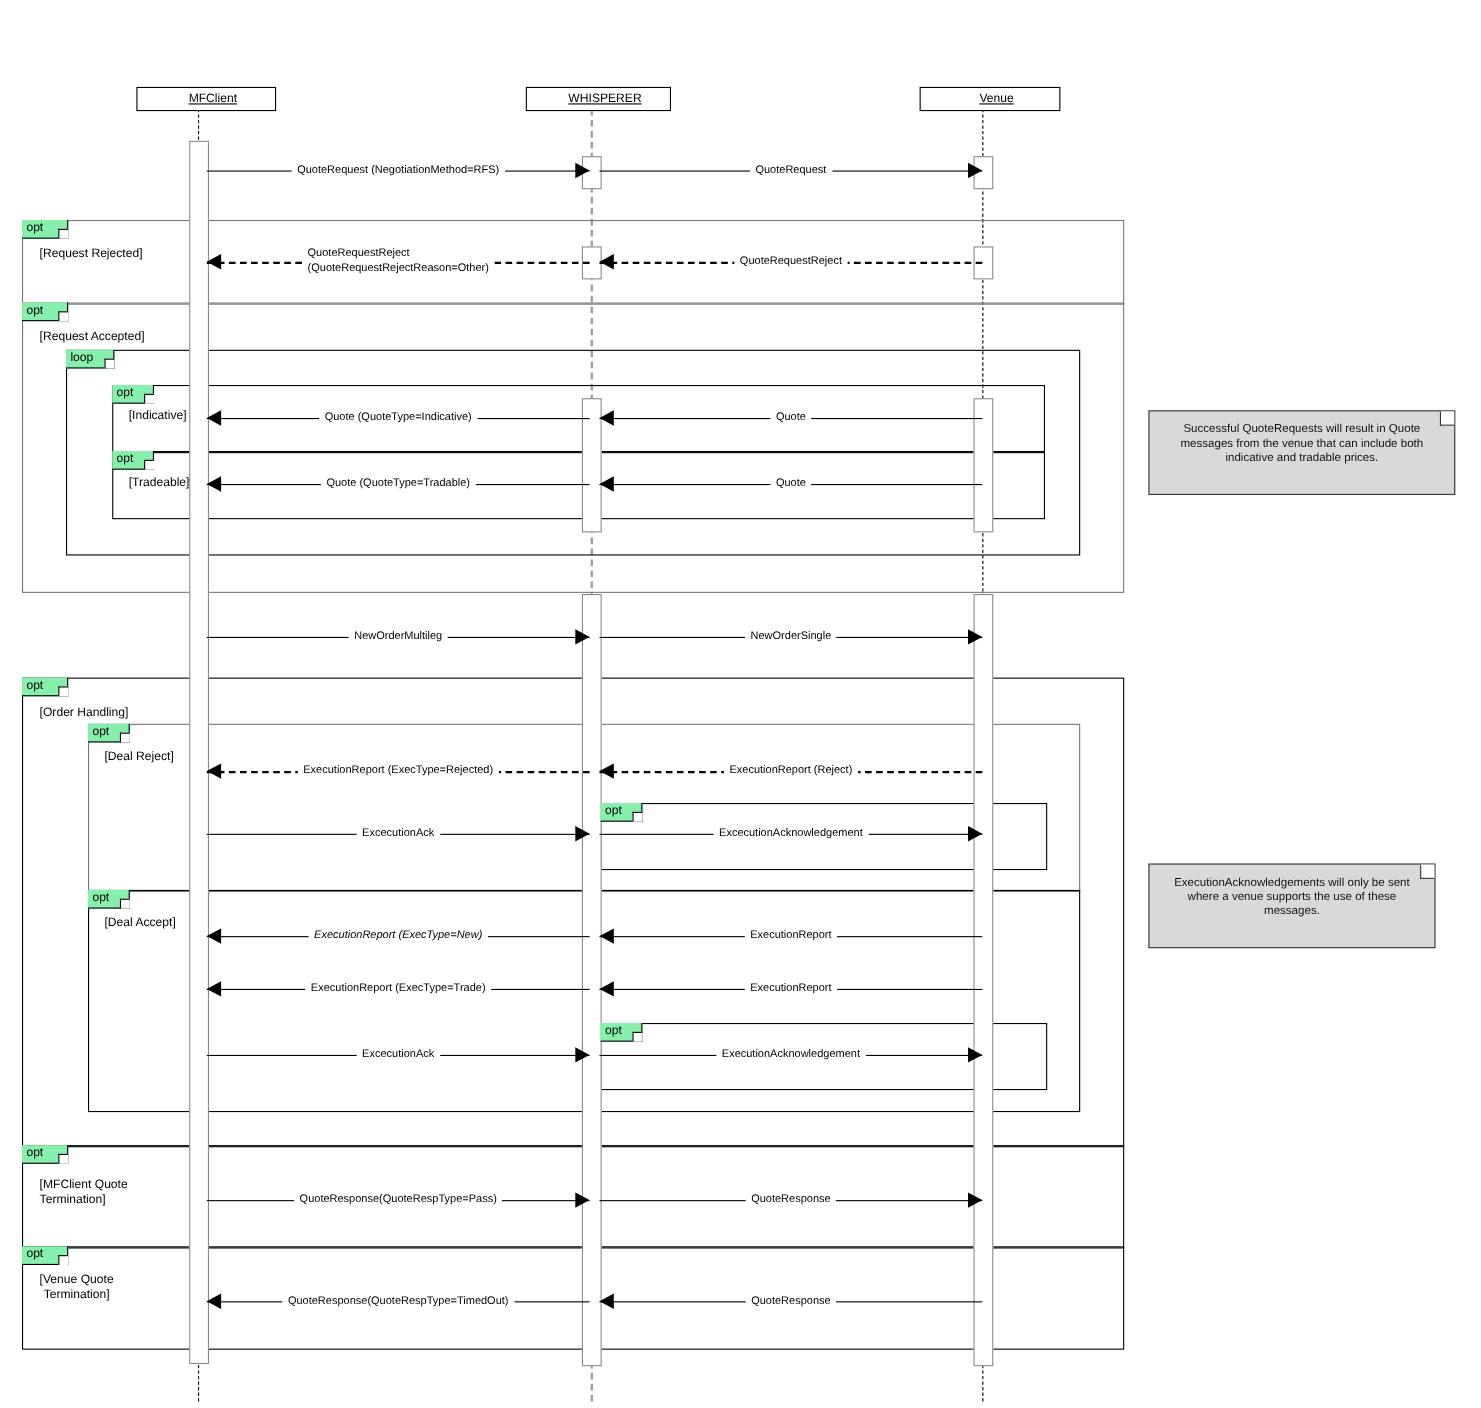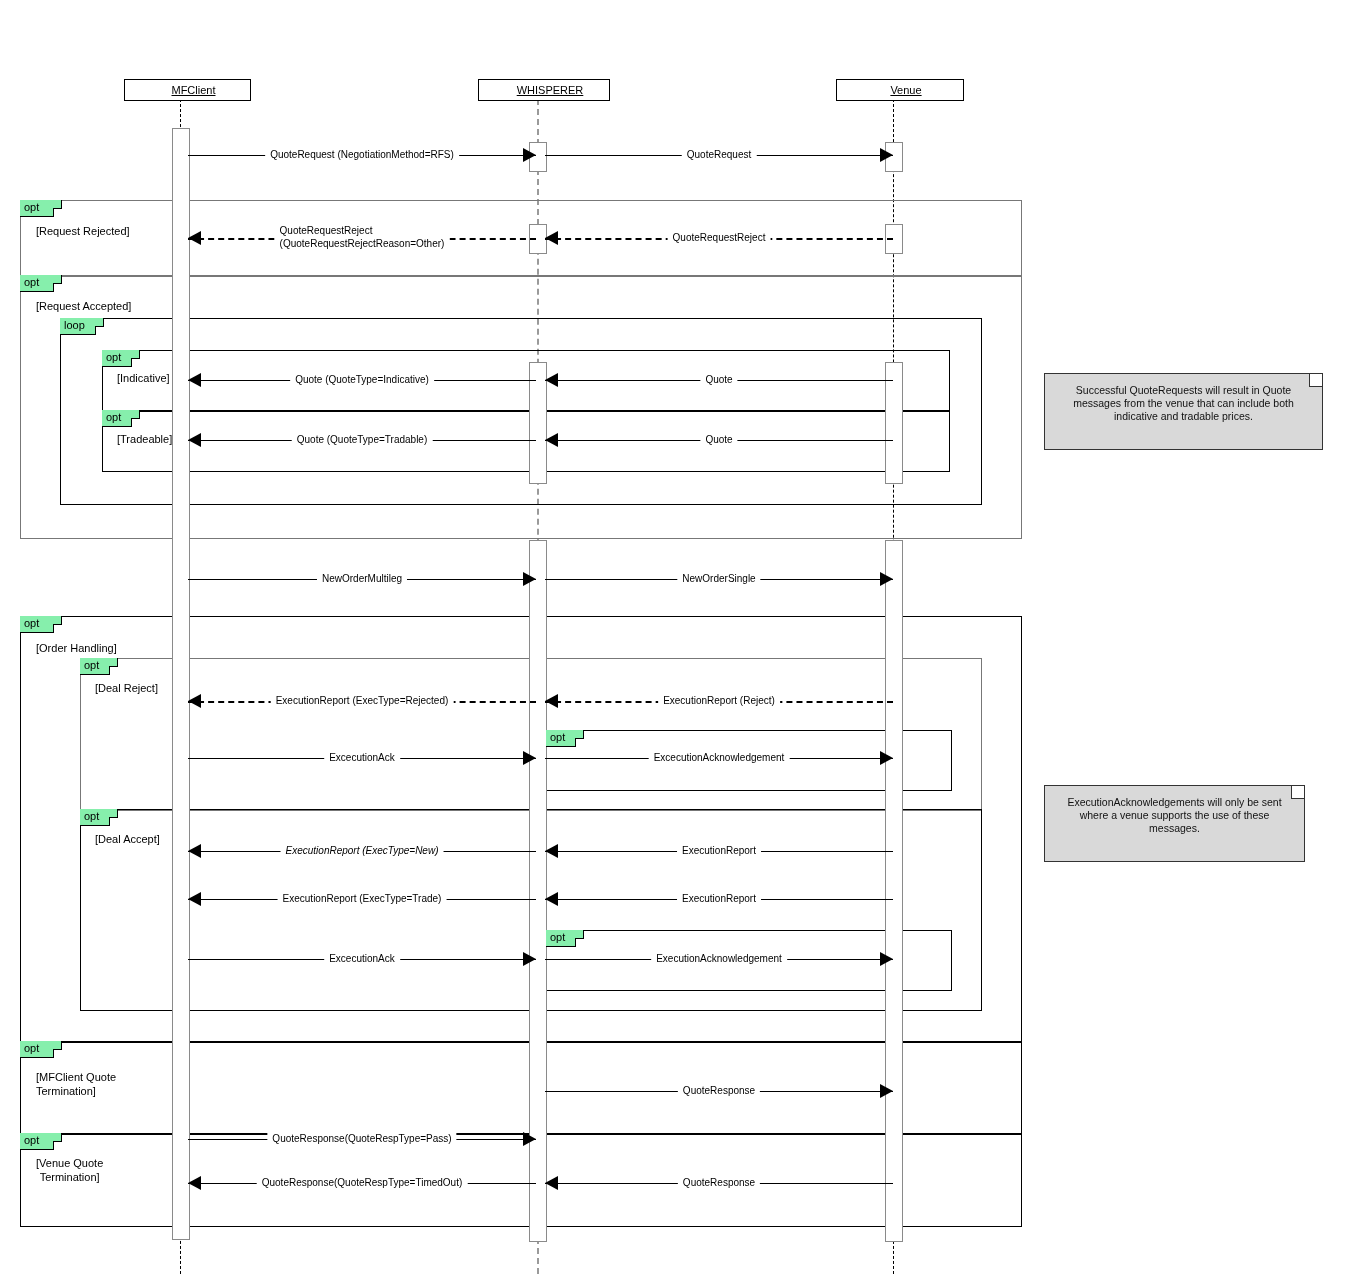--- a/index.html
+++ b/index.html
@@ -261,21 +261,21 @@
     <div class="arrow right"></div>
     <div class="lbl">ExcecutionAck</div>
   </div>
 
   <div class="msg" style="left:545px;top:950px;width:348px;">
     <div class="line"></div>
     <div class="arrow right"></div>
     <div class="lbl">ExecutionAcknowledgement</div>
   </div>
 
-  <div class="msg" style="left:188px;top:1082px;width:348px;margin-top:48px;">
+  <div class="msg" style="left:188px;top:1082px;width:348px;">
     <div class="line"></div>
     <div class="arrow right"></div>
     <div class="lbl">QuoteResponse(QuoteRespType=Pass)</div>
   </div>
 
   <div class="msg" style="left:545px;top:1082px;width:348px;">
     <div class="line"></div>
     <div class="arrow right"></div>
     <div class="lbl">QuoteResponse</div>
   </div>

